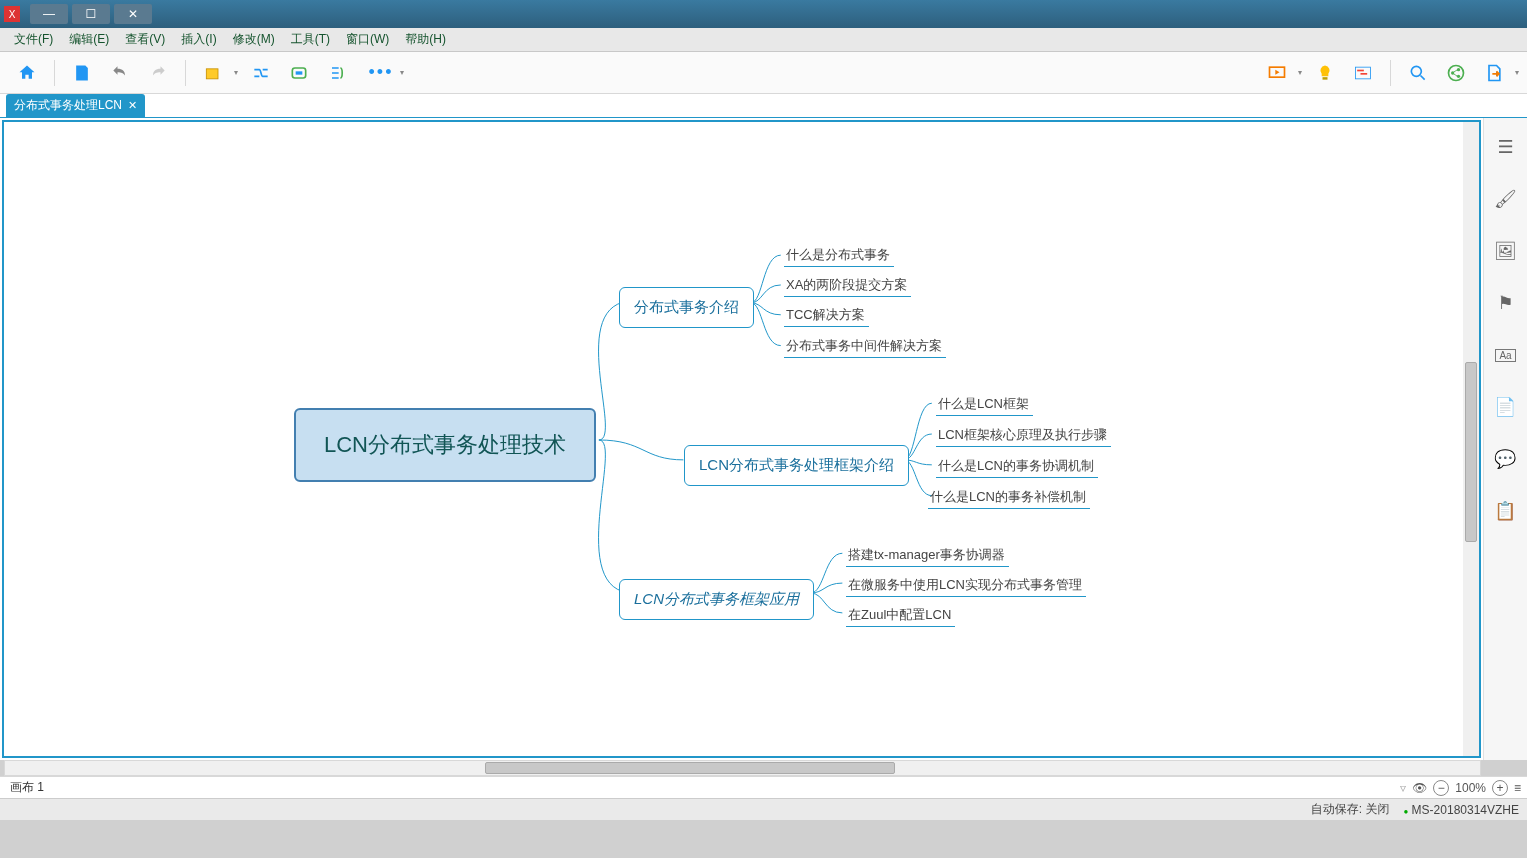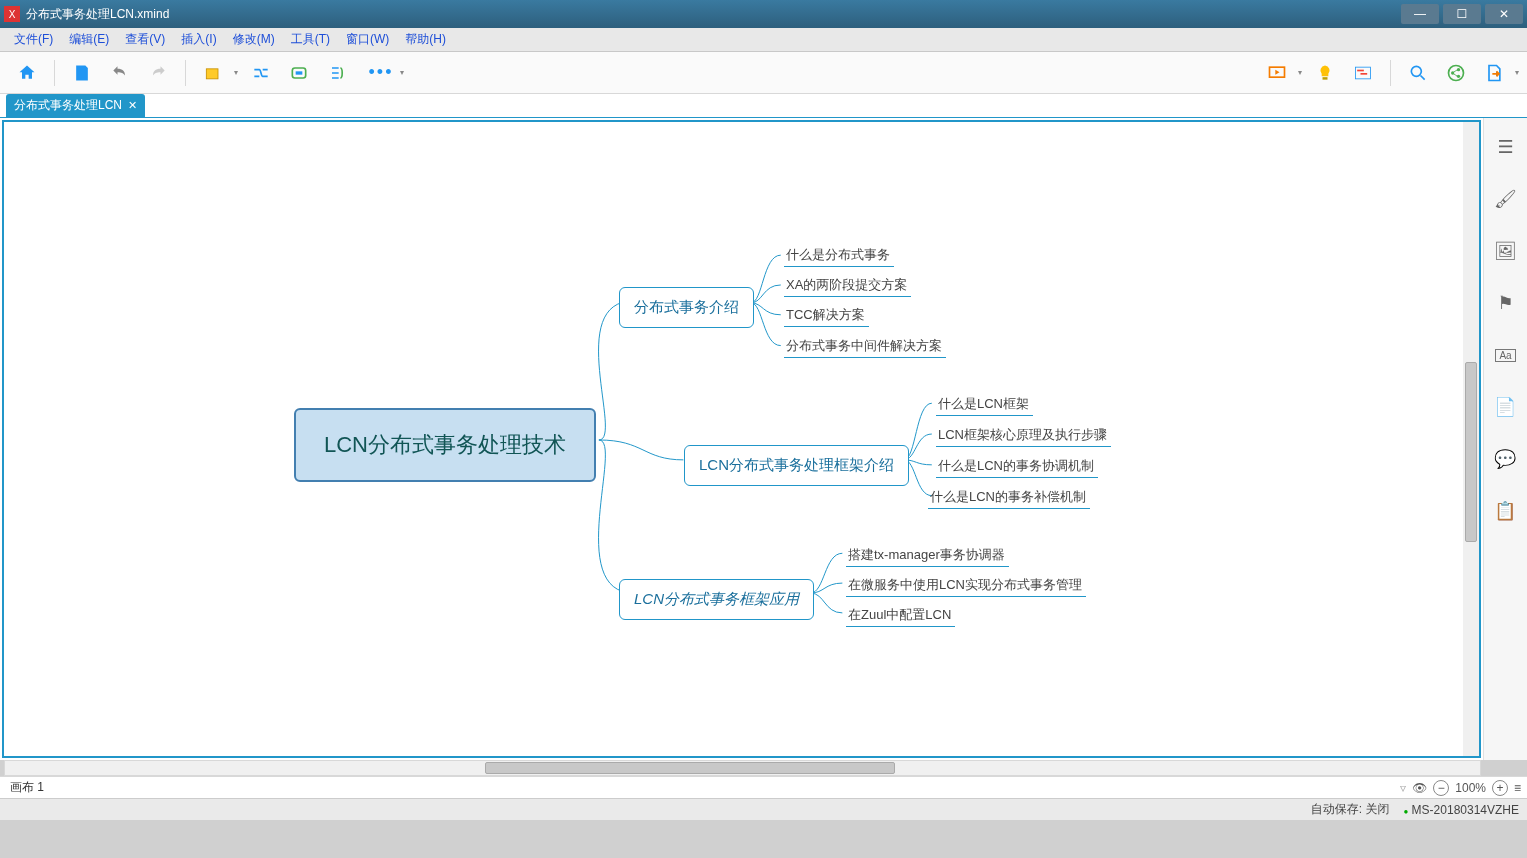--- a/index.html
+++ b/index.html
@@ -6,21 +6,21 @@
 html, body { width: 1527px; height: 858px; overflow: hidden; background: #d0d0d0; }
 
 
 .titlebar { height: 28px; background: linear-gradient(#3a7aa0,#2d5f7d); display: flex; align-items: center; padding: 0 4px; color: #fff; }
 .titlebar .appicon { width: 16px; height: 16px; background: #d33; margin-right: 6px; display: flex; align-items: center; justify-content: center; font-size: 10px; color: #fff; }
 .titlebar .title { font-size: 12px; flex: 1; }
 .winbtns { display: flex; gap: 0; }
 .winbtn { width: 38px; height: 20px; background: #5a7a90; display: flex; align-items: center; justify-content: center; color: #fff; font-size: 12px; margin-left: 4px; border-radius: 2px; }
 
 
-.menubar { height: 24px; background: #e8e8e8; display: flex; align-items: center; padding: 0 6px; font-size: 12px; color: #1d4ed8; border-bottom: 1px solid #c8c8c8; }
+.menubar { height: 24px; background: #e8e8e8; display: flex; align-items: center; padding: 0 6px; font-size: 12px; color: #14532d; border-bottom: 1px solid #c8c8c8; }
 .menuitem { padding: 2px 8px; }
 
 
 .toolbar { height: 42px; background: #fafafa; display: flex; align-items: center; padding: 0 8px; border-bottom: 1px solid #d8d8d8; }
 .tbtn { width: 30px; height: 30px; display: flex; align-items: center; justify-content: center; margin: 0 4px; position: relative; }
 .tsep { width: 1px; height: 26px; background: #d8d8d8; margin: 0 8px; }
 .drop::after { content: "▾"; font-size: 8px; color: #888; position: absolute; right: -10px; }
 .toolbar-right { margin-left: auto; display: flex; align-items: center; }
 
 
@@ -64,21 +64,20 @@
 .status-dot { color: #0a0; font-size: 8px; }
 
 
 .svgicon { width: 20px; height: 20px; }
 </style>
 </head>
 <body>
 
 <div class="titlebar">
   <div class="appicon">X</div>
-  <div class="title">分布式事务处理LCN.xmind</div>
   <div class="winbtns">
     <div class="winbtn">—</div>
     <div class="winbtn">☐</div>
     <div class="winbtn">✕</div>
   </div>
 </div>
 
 <div class="menubar">
   <div class="menuitem">文件(F)</div>
   <div class="menuitem">编辑(E)</div>

